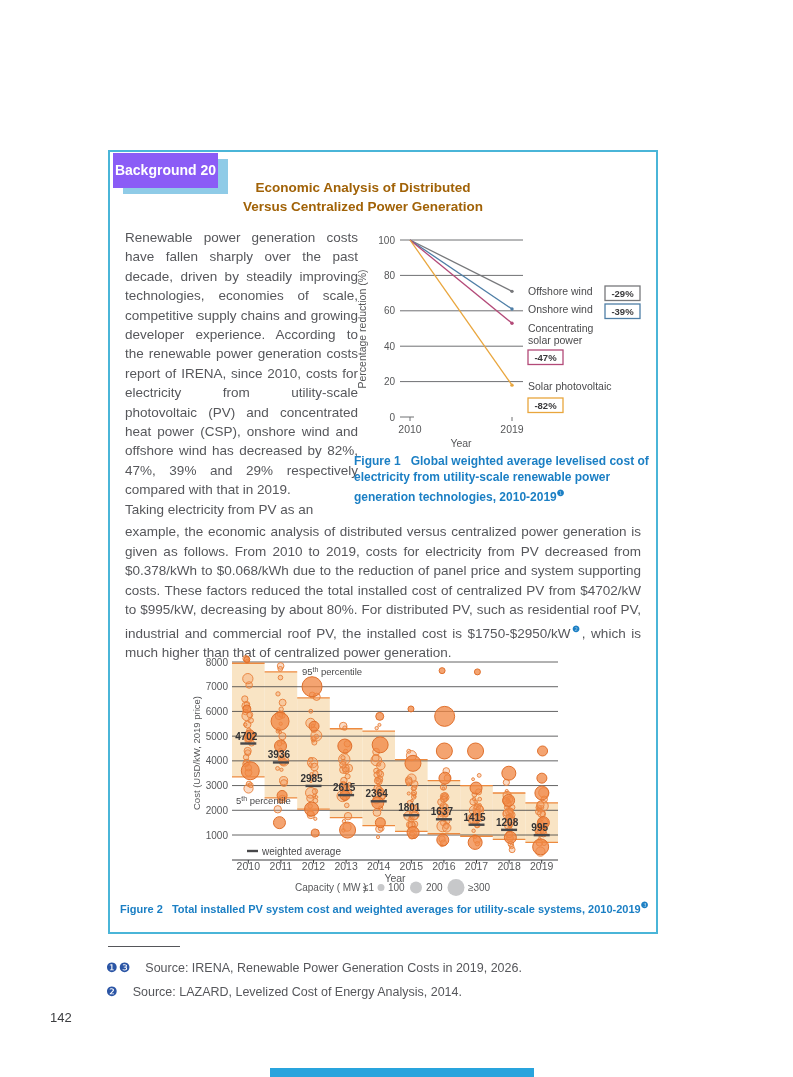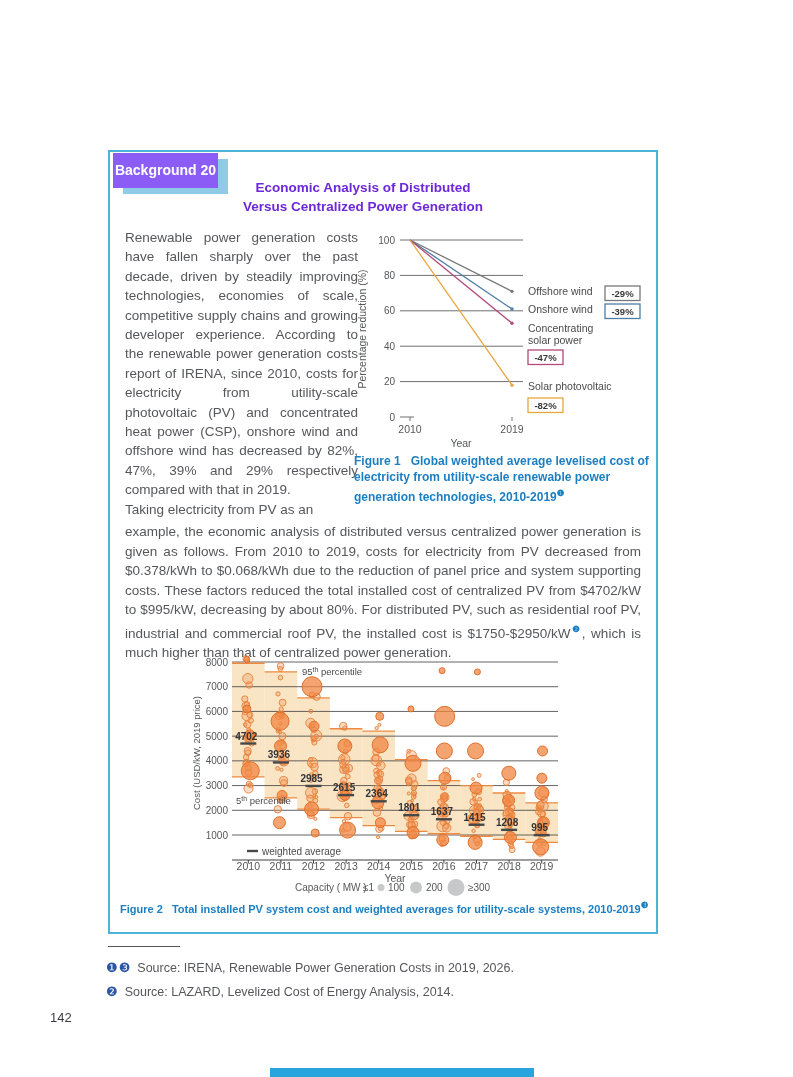--- a/index.html
+++ b/index.html
@@ -7,21 +7,21 @@
        font-family:"Liberation Sans",sans-serif;color:#56575b;overflow:hidden}
 
   .panel{position:absolute;left:108px;top:150px;width:546px;height:780px;
          border:2px solid #4ab5d8;background:#fff}
 
   .tag-shadow{position:absolute;left:13px;top:7px;width:105px;height:35px;background:#8fcbe7}
   .tag-box{position:absolute;left:3px;top:1px;width:105px;height:35px;background:#8b5cf6;
            color:#fff;font-weight:bold;font-size:14px;line-height:35px;text-align:center}
 
   .panel-title{position:absolute;left:98px;top:26px;width:310px;text-align:center;
-               color:#6d28d9;font-weight:bold;font-size:13.5px;line-height:19px}
+               color:#a16207;font-weight:bold;font-size:13.5px;line-height:19px}
 
   .para1{position:absolute;left:15px;top:76px;width:233px;font-size:13.5px;
          line-height:19.4px;text-align:justify;color:#56575b}
 
   .fig1-wrap{position:absolute;left:242px;top:74px;width:306px;height:224px}
   .fig1-caption{position:absolute;left:244px;top:301px;width:300px;text-align:left;
                 color:#1b7fc4;font-weight:bold;font-size:12px;line-height:16px}
 
   .para2-lead{position:absolute;left:15px;top:350px;width:233px;font-size:13.5px;color:#56575b}
   .para2-body{position:absolute;left:15px;top:370px;width:516px;font-size:13.5px;
@@ -29,21 +29,21 @@
 
   .fig2-wrap{position:absolute;left:80px;top:496px;width:480px;height:252px}
   .fig2-caption{position:absolute;left:10px;top:748px;width:526px;text-align:center;
                 color:#1b7fc4;font-weight:bold;font-size:11px;white-space:nowrap}
 
   .sup{font-size:8.5px;vertical-align:super;color:#1b7fc4;font-weight:bold}
 
   .footnote-rule{position:absolute;left:108px;top:946px;width:72px;height:0;
                  border-top:1.5px solid #55565a}
   .footnotes{position:absolute;left:106px;top:956px;font-size:12.5px;color:#56575b;line-height:23px}
-  .fn-markers{color:#2b55a5;font-size:13px;letter-spacing:1px;margin-right:6px}
+  .fn-markers{color:#2b55a5;font-size:13px;letter-spacing:1px;margin-right:14px}
 
   .page-number{position:absolute;left:50px;top:1010px;font-size:13px;color:#3c3d40}
   .footer-bar{position:absolute;left:270px;top:1068px;width:264px;height:9px;background:#29a4dd}
 
   svg text{font-family:"Liberation Sans",sans-serif}
 </style>
 </head>
 <body>
 
 <div class="panel">

